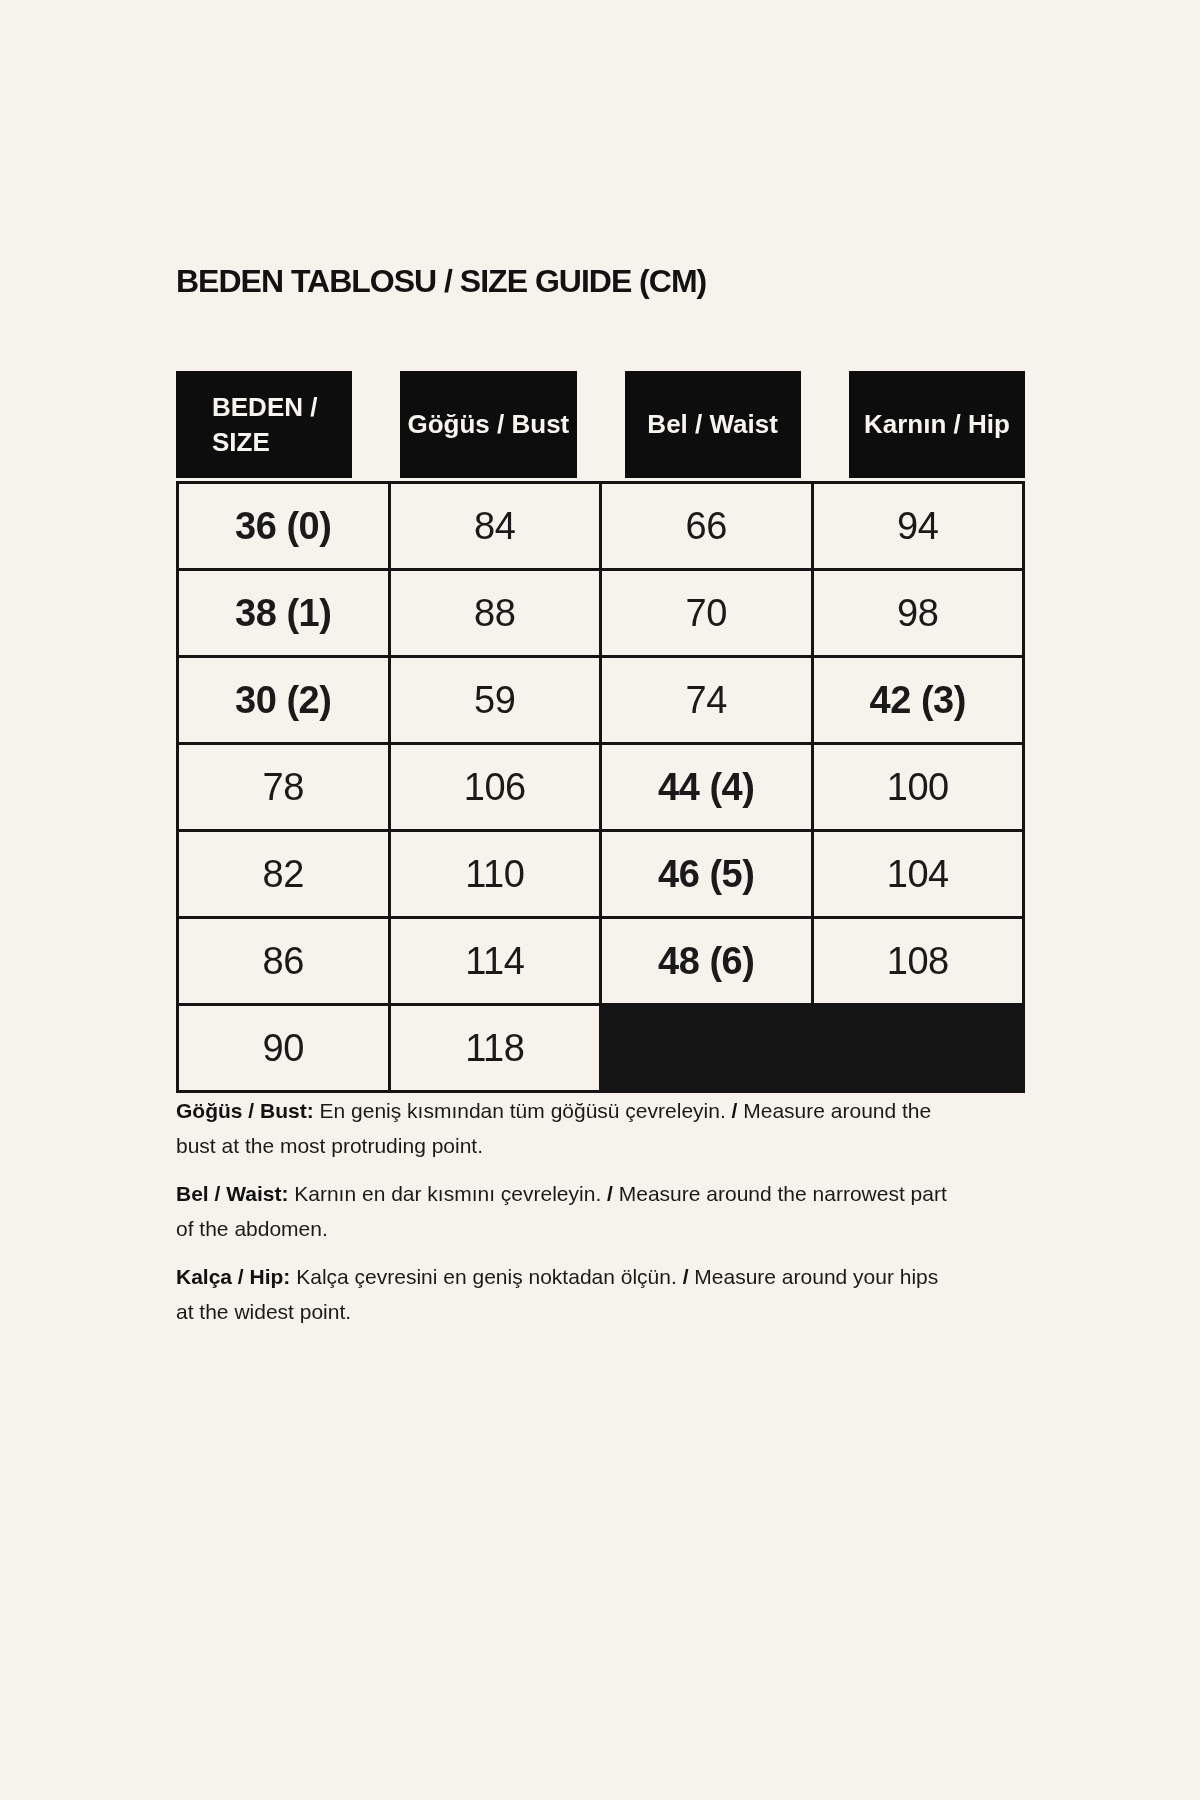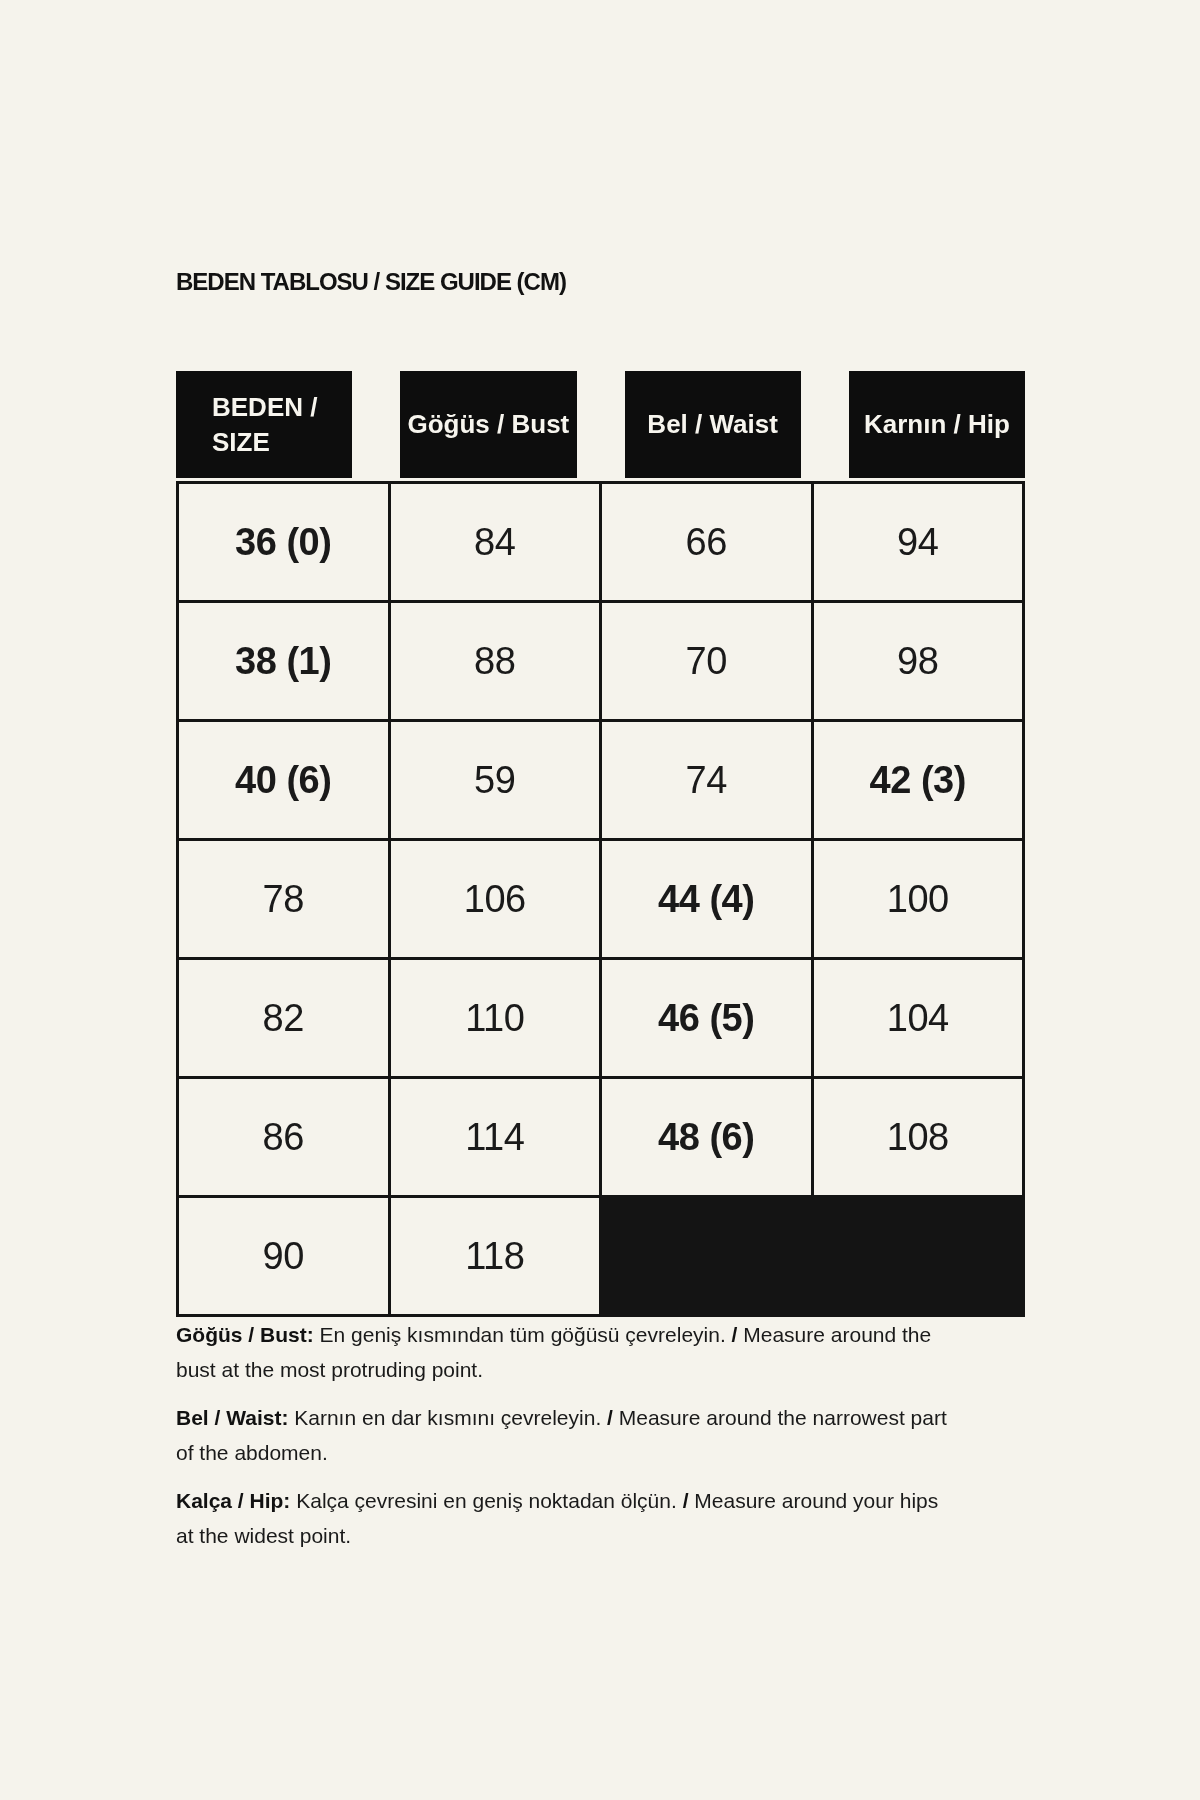--- a/index.html
+++ b/index.html
@@ -6,21 +6,21 @@
   body{
     width:1200px;height:1800px;
     background:#F5F3EC;
     font-family:"Liberation Sans", sans-serif;
     color:#161616;
     overflow:hidden;
   }
   .content{padding-left:176px;padding-top:260px;width:849px;}
   .page-title{
     margin:0;
-    font-size:24px;line-height:43px;
+    font-size:32px;line-height:43px;
     font-weight:700;letter-spacing:-1px;
     color:#121212;white-space:nowrap;
   }
   
   .size-table{width:849px;margin-top:68px;}
   .thead{
     display:grid;
     grid-template-columns:repeat(4,1fr);
     column-gap:3px;
     height:107px;
@@ -39,21 +39,21 @@
   .tbody{
     margin-top:3px;
     background:#141414;
     padding:3px;
     display:grid;
     grid-template-columns:repeat(4,1fr);
     gap:3px;
   }
   .td{
     background:#F5F3EC;
-    height:116px;
+    height:84px;
     display:flex;align-items:center;justify-content:center;
     font-size:38px;letter-spacing:-0.5px;color:#1A1A1A;
   }
   .td-size{font-weight:700;}
   
   .notes{width:775px;}
   .note{
     margin:0 0 13px 0;
     font-size:21px;line-height:35px;color:#1A1A1A;
   }
@@ -78,21 +78,21 @@
       <div class="td td-size">36 (0)</div>
       <div class="td">84</div>
       <div class="td">66</div>
       <div class="td">94</div>
 
       <div class="td td-size">38 (1)</div>
       <div class="td">88</div>
       <div class="td">70</div>
       <div class="td">98</div>
 
-      <div class="td td-size">40 (6)</div>
+      <div class="td td-size">30 (2)</div>
       <div class="td">59</div>
       <div class="td">74</div>
 
       <div class="td td-size">42 (3)</div>
       <div class="td">78</div>
       <div class="td">106</div>
 
       <div class="td td-size">44 (4)</div>
       <div class="td">100</div>
       <div class="td">82</div>

